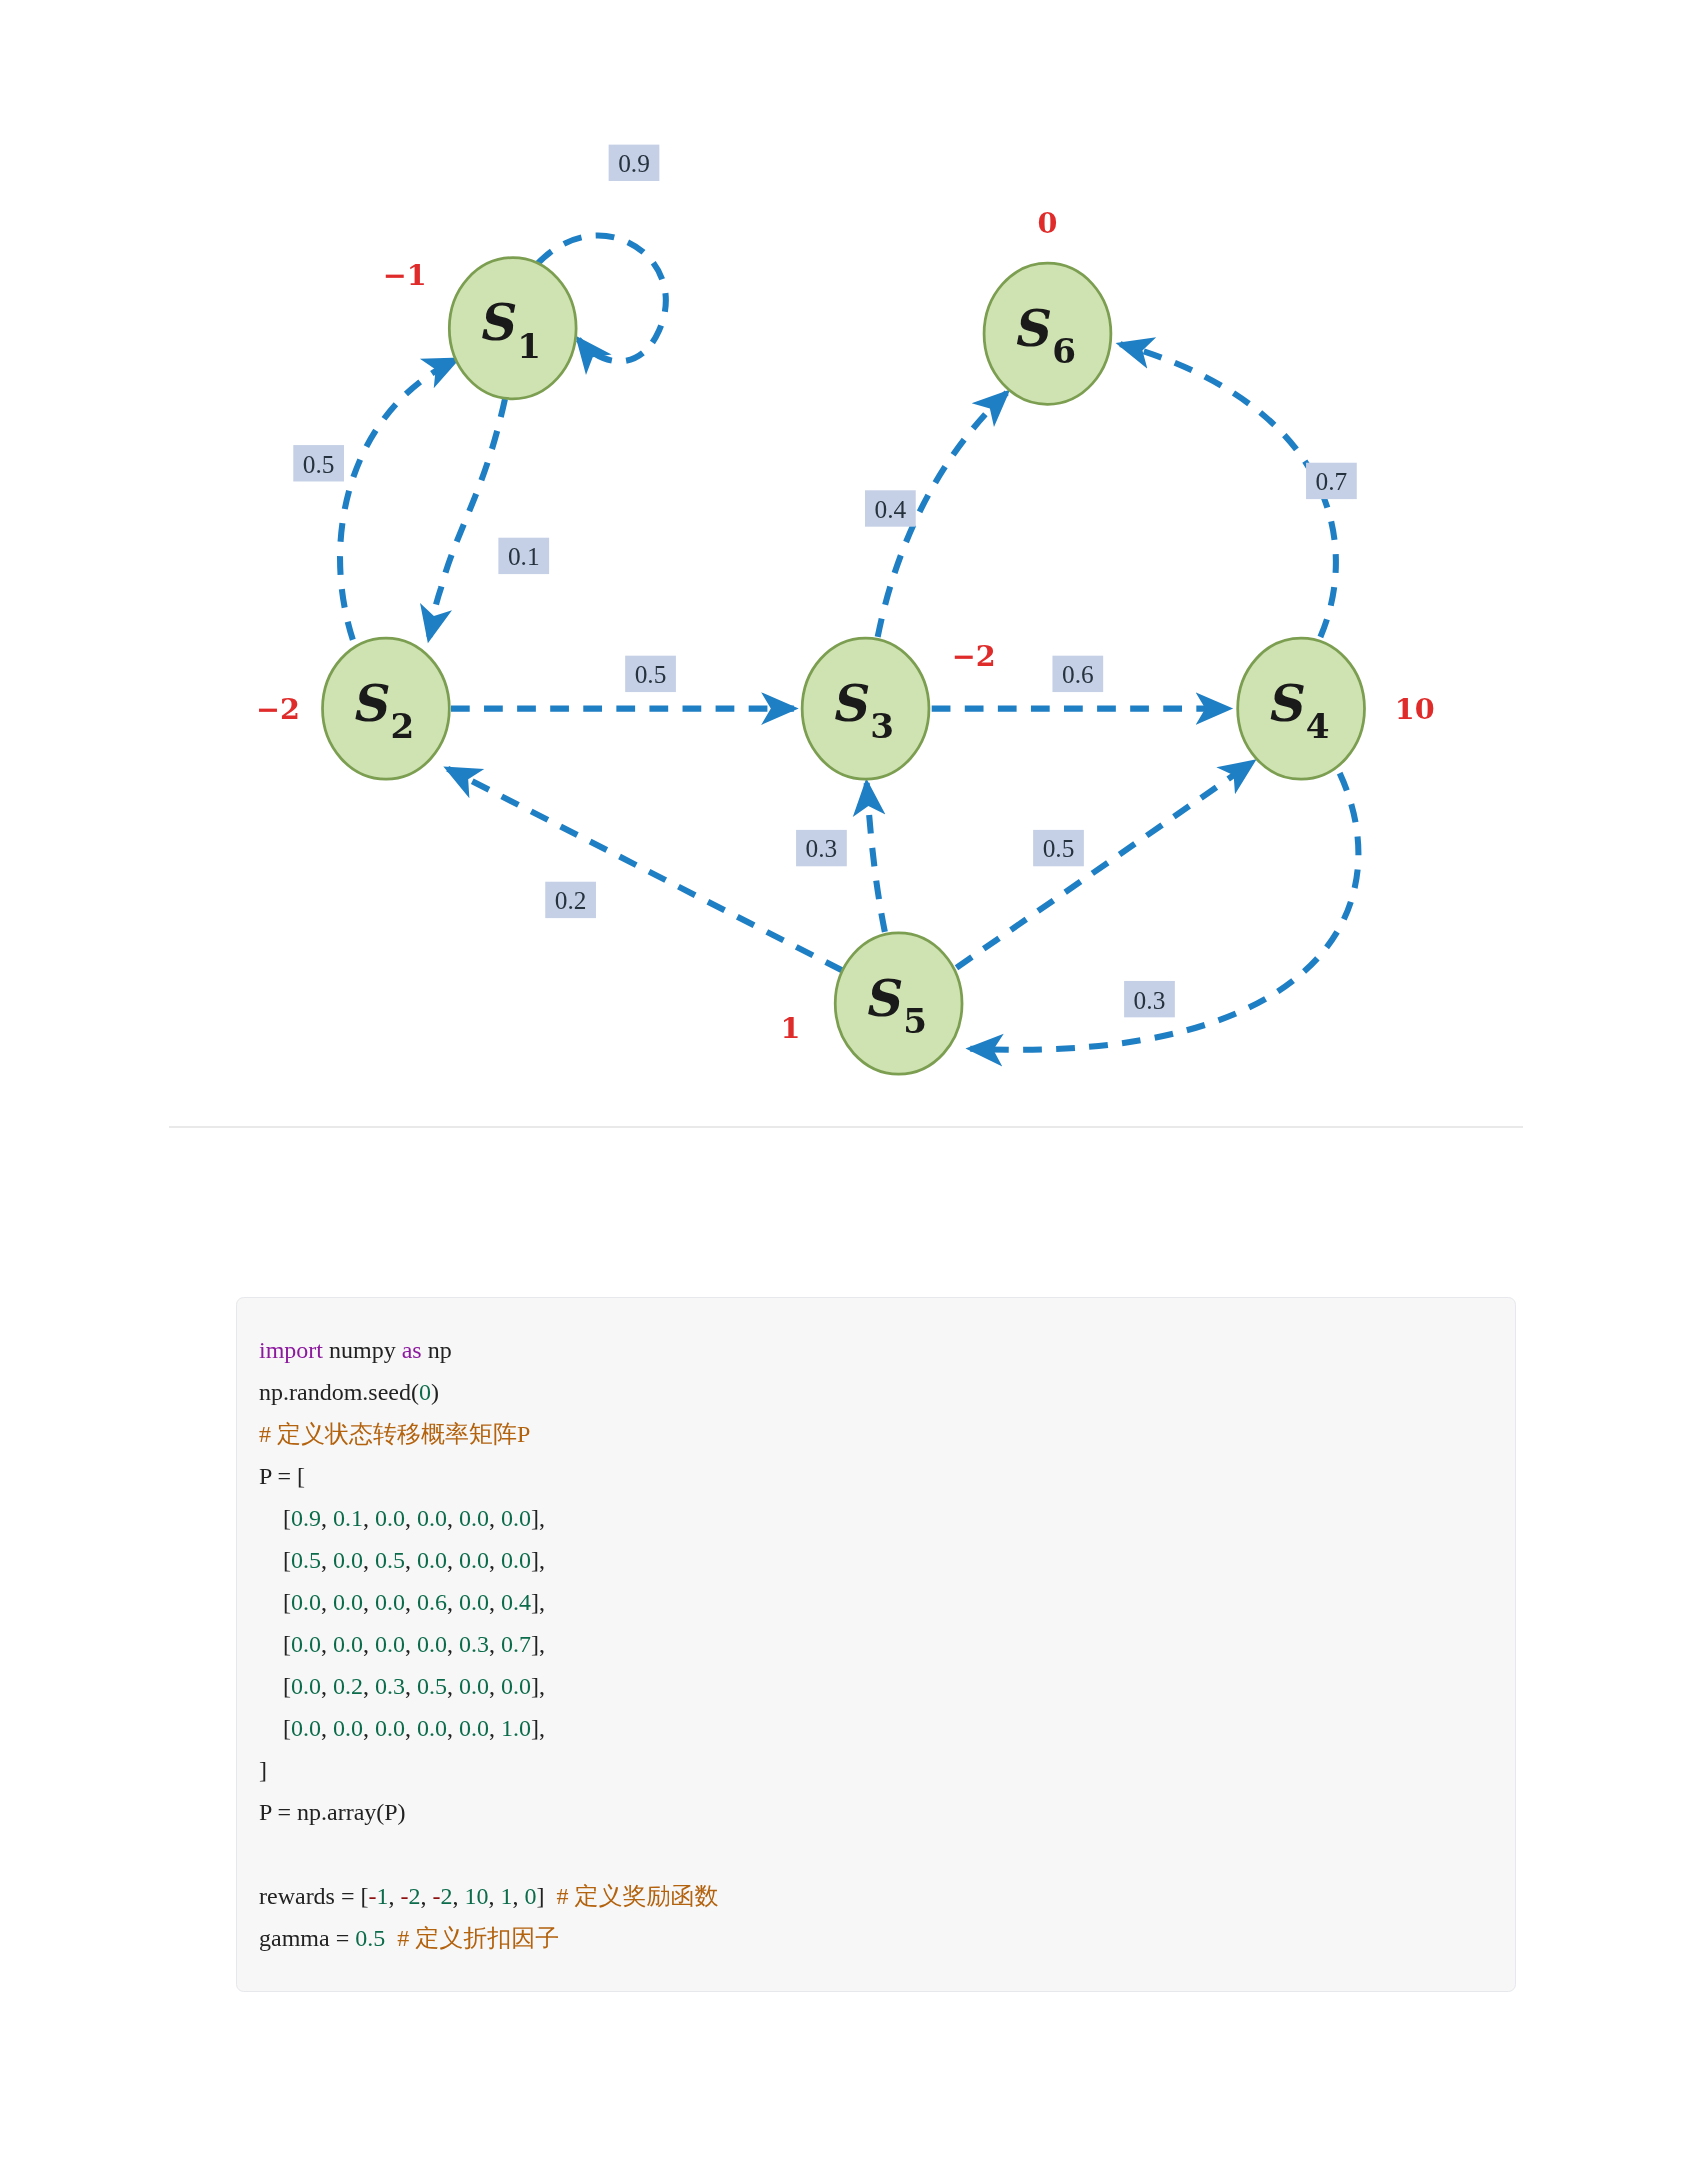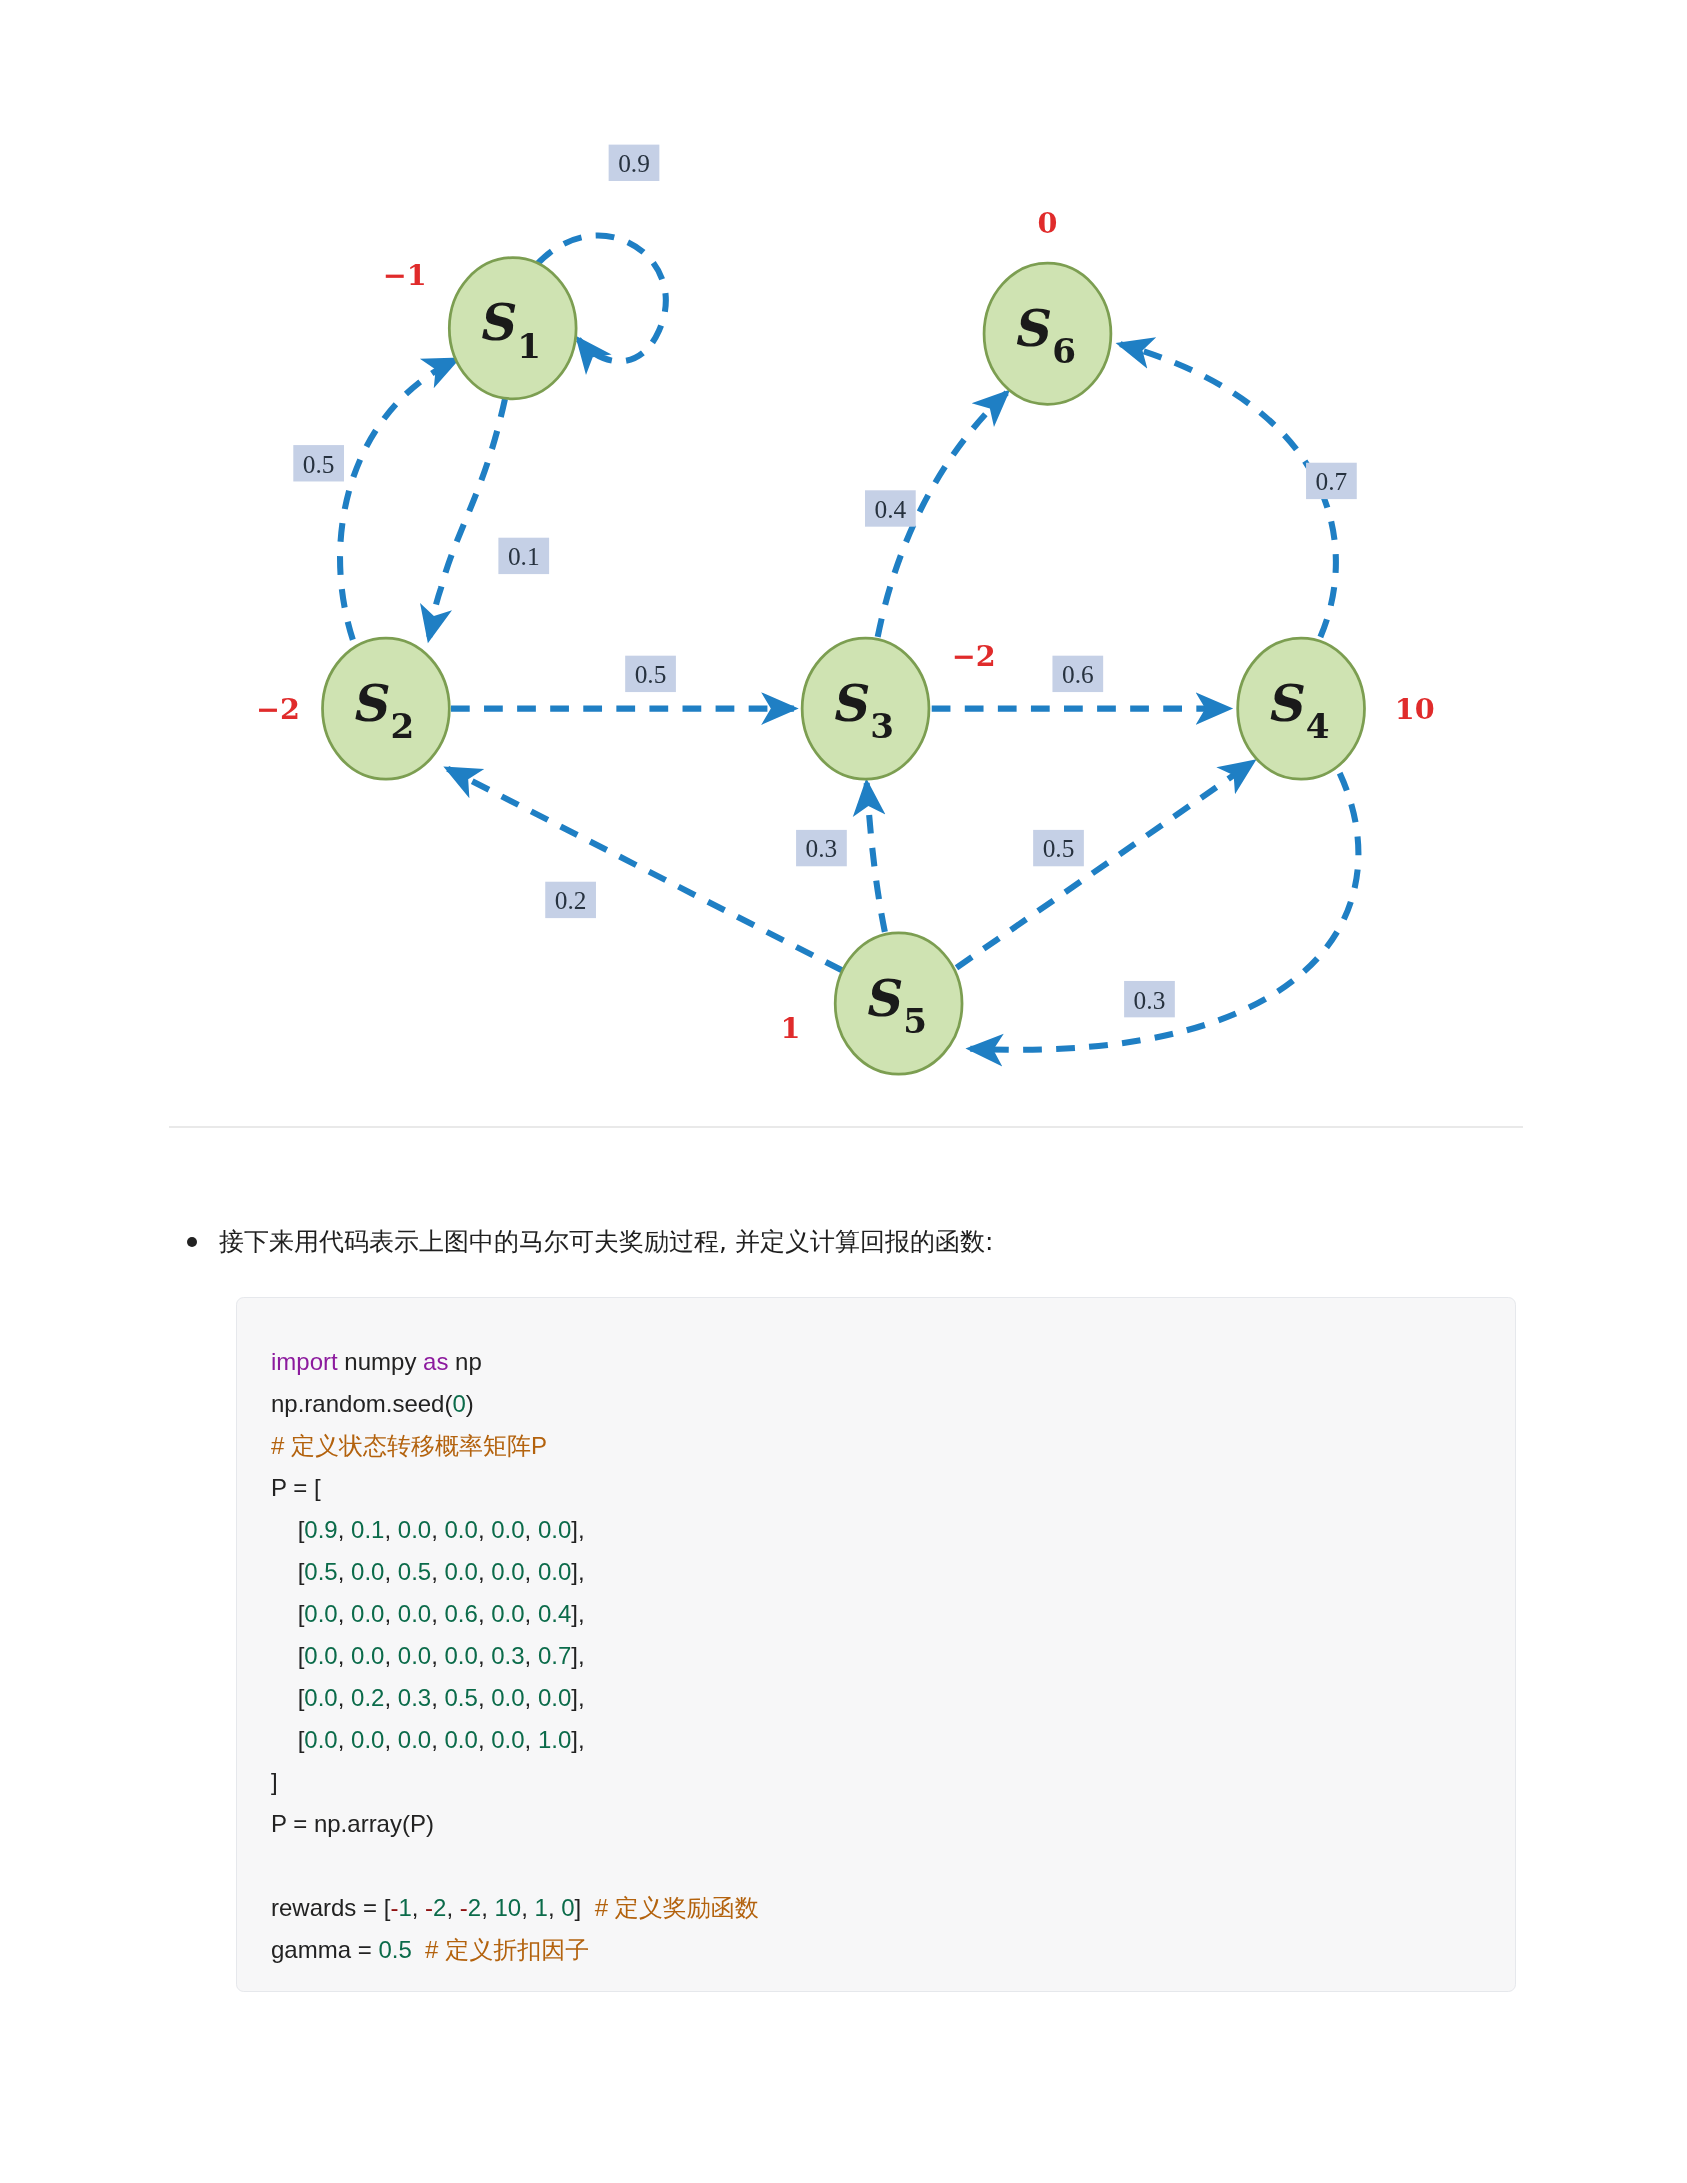--- a/index.html
+++ b/index.html
@@ -85,24 +85,24 @@
     position: absolute;
     left: 236px; top: 1297px;
     width: 1280px; height: 695px;
     background: #f7f7f8;
     border: 1.7px solid #e6e8ec;
     border-radius: 7.7px;
     padding: 31px 0 0 22px;
     overflow: hidden;
   }
   #code-pre {
-    font-family: Liberation Sans, sans-serif;
+    font-family: Liberation Serif, serif;
     font-size: 24px;
     line-height: 42px;
-    margin: 12px;
+    margin: 0;
     white-space: pre;
     color: #222222;
   }
   .tok-kw   { color: #8c1a9e; }
   .tok-num  { color: #0b6b4a; }
   .tok-cmt  { color: #b3620d; }
   .tok-neg  { color: #8e1111; }
   .tok-plain{ color: #222222; }
 </style>
 </head>
@@ -225,24 +225,20 @@
           <g>
             <rect x="1874" y="1505" width="92" height="66" fill="#c5d0e6"></rect>
             <text x="1920" y="1555" text-anchor="middle" class="edge-weight-text">0.5</text>
           </g>
         </g>
     </svg>
   </div>
 
   <div id="divider"></div>
 
-  <div id="bullet-row">
-    <span id="bullet-dot"></span>
-    <span id="bullet-text">接下来用代码表示上图中的马尔可夫奖励过程, 并定义计算回报的函数:</span>
-  </div>
 
   <div id="code-block">
     <pre id="code-pre"><span><span class="tok-kw">import</span><span class="tok-plain"> numpy </span><span class="tok-kw">as</span><span class="tok-plain"> np</span></span>
 <span><span class="tok-plain">np.random.seed(</span><span class="tok-num">0</span><span class="tok-plain">)</span></span>
 <span><span class="tok-cmt"># 定义状态转移概率矩阵P</span></span>
 <span><span class="tok-plain">P = [</span></span>
 <span><span class="tok-plain">    [</span><span class="tok-num">0.9</span><span class="tok-plain">, </span><span class="tok-num">0.1</span><span class="tok-plain">, </span><span class="tok-num">0.0</span><span class="tok-plain">, </span><span class="tok-num">0.0</span><span class="tok-plain">, </span><span class="tok-num">0.0</span><span class="tok-plain">, </span><span class="tok-num">0.0</span><span class="tok-plain">],</span></span>
 <span><span class="tok-plain">    [</span><span class="tok-num">0.5</span><span class="tok-plain">, </span><span class="tok-num">0.0</span><span class="tok-plain">, </span><span class="tok-num">0.5</span><span class="tok-plain">, </span><span class="tok-num">0.0</span><span class="tok-plain">, </span><span class="tok-num">0.0</span><span class="tok-plain">, </span><span class="tok-num">0.0</span><span class="tok-plain">],</span></span>
 <span><span class="tok-plain">    [</span><span class="tok-num">0.0</span><span class="tok-plain">, </span><span class="tok-num">0.0</span><span class="tok-plain">, </span><span class="tok-num">0.0</span><span class="tok-plain">, </span><span class="tok-num">0.6</span><span class="tok-plain">, </span><span class="tok-num">0.0</span><span class="tok-plain">, </span><span class="tok-num">0.4</span><span class="tok-plain">],</span></span>
 <span><span class="tok-plain">    [</span><span class="tok-num">0.0</span><span class="tok-plain">, </span><span class="tok-num">0.0</span><span class="tok-plain">, </span><span class="tok-num">0.0</span><span class="tok-plain">, </span><span class="tok-num">0.0</span><span class="tok-plain">, </span><span class="tok-num">0.3</span><span class="tok-plain">, </span><span class="tok-num">0.7</span><span class="tok-plain">],</span></span>

